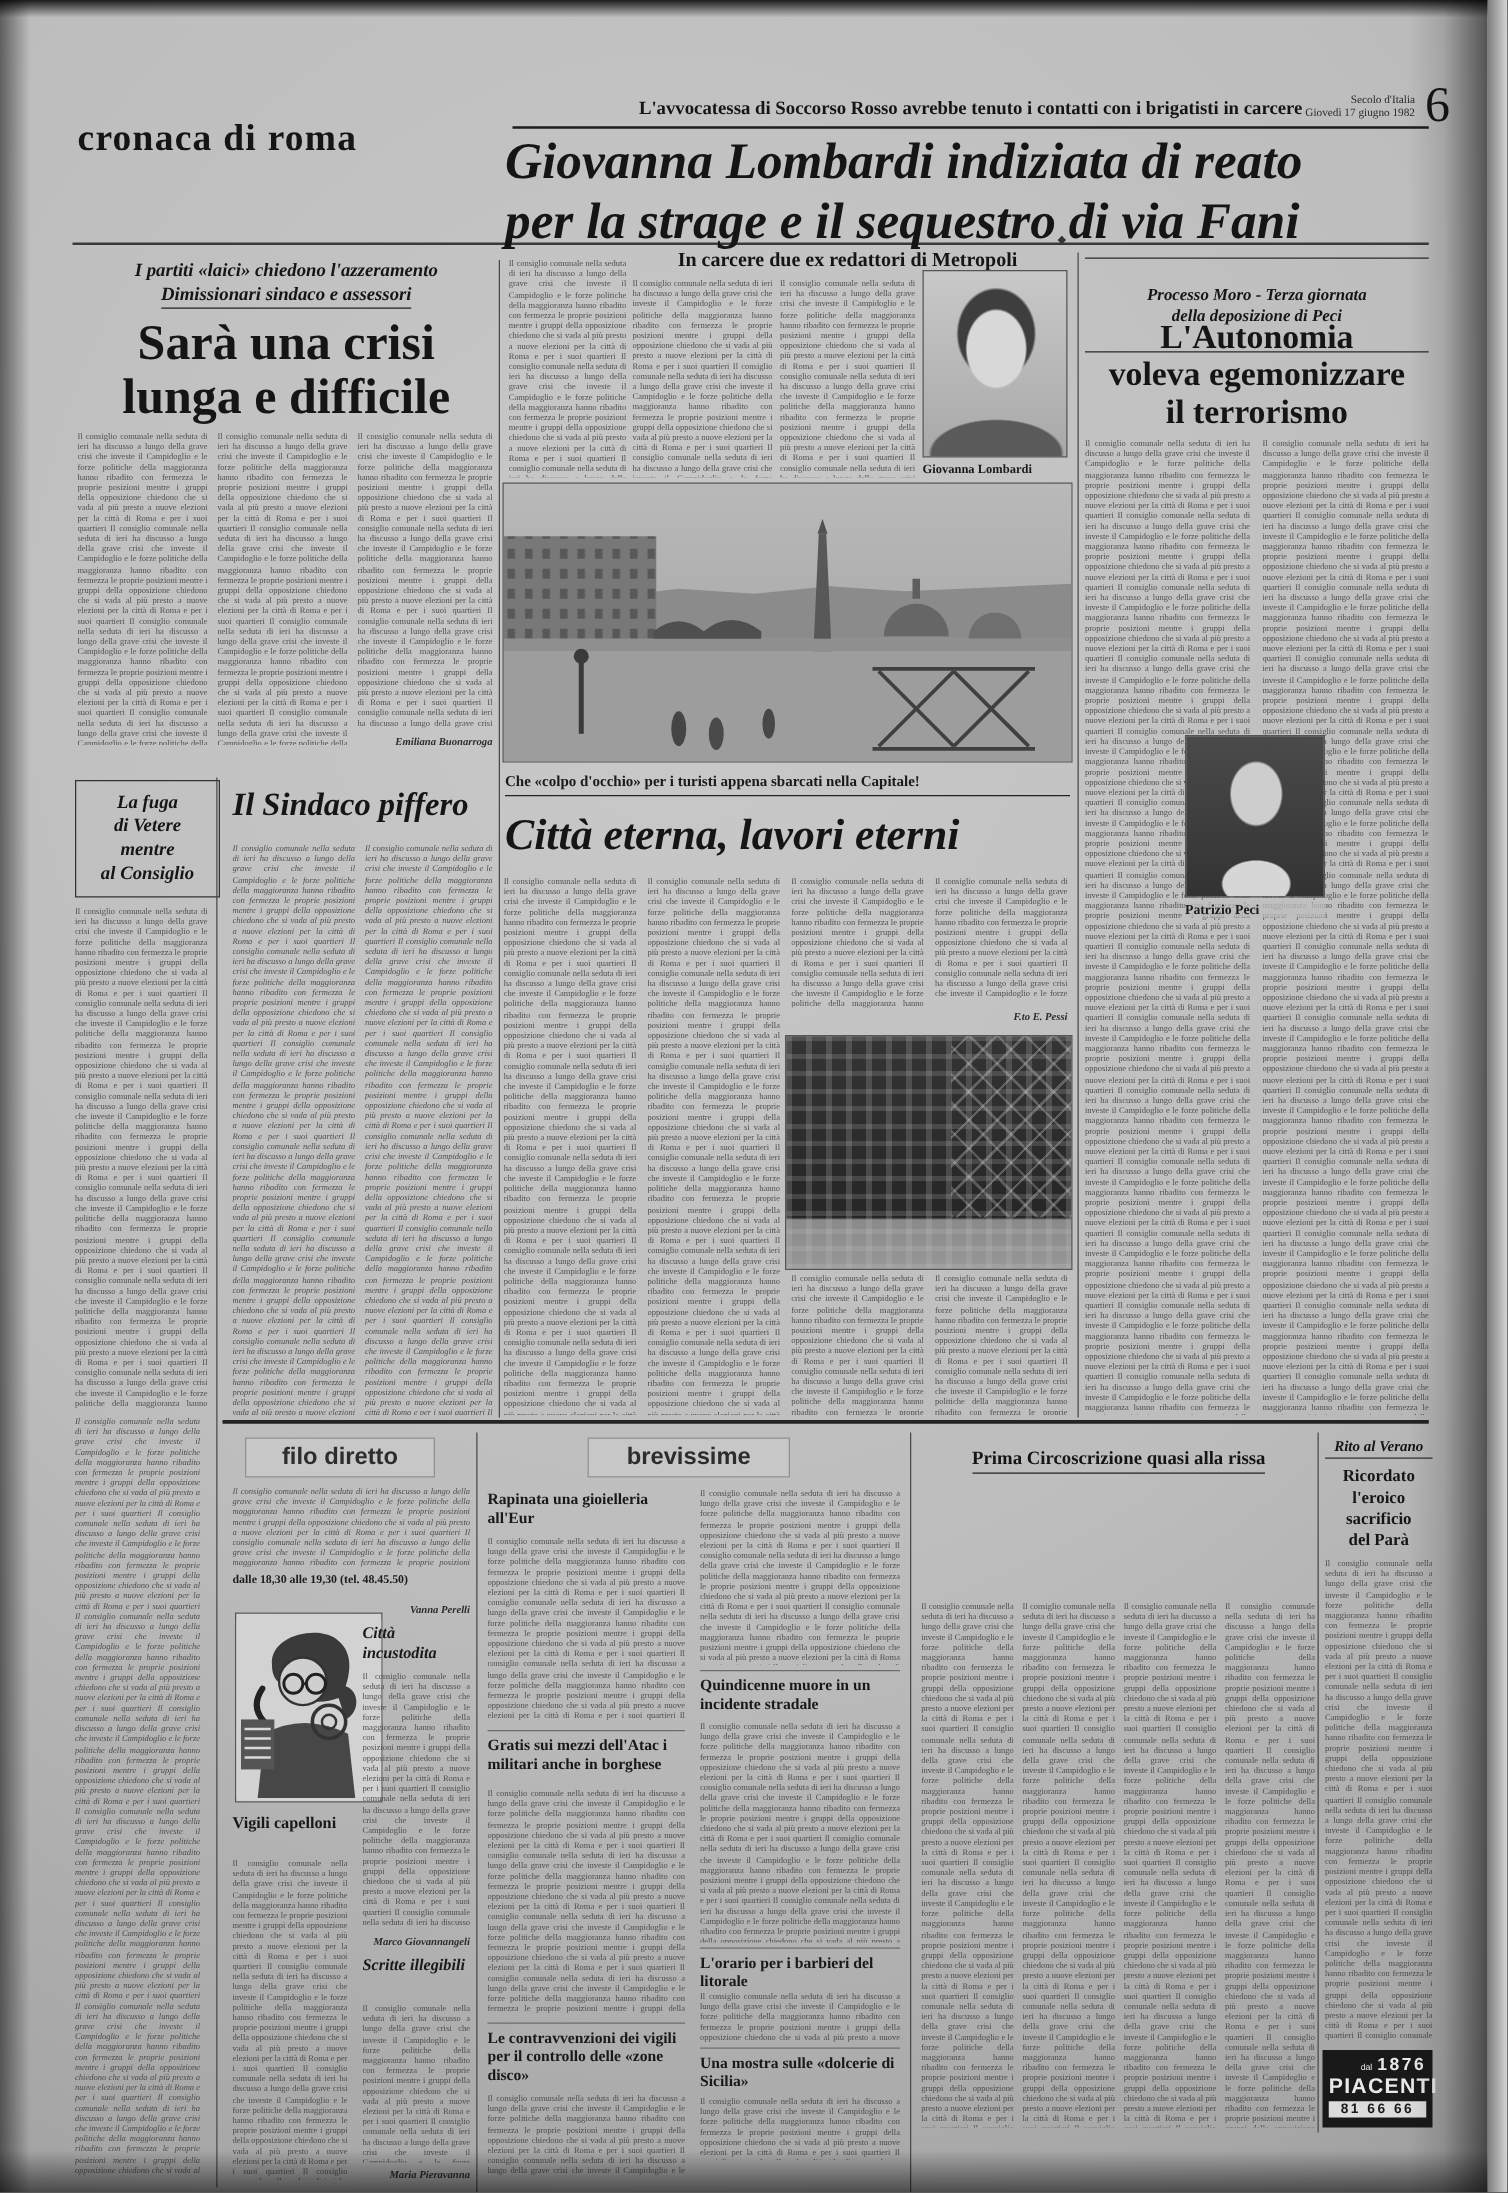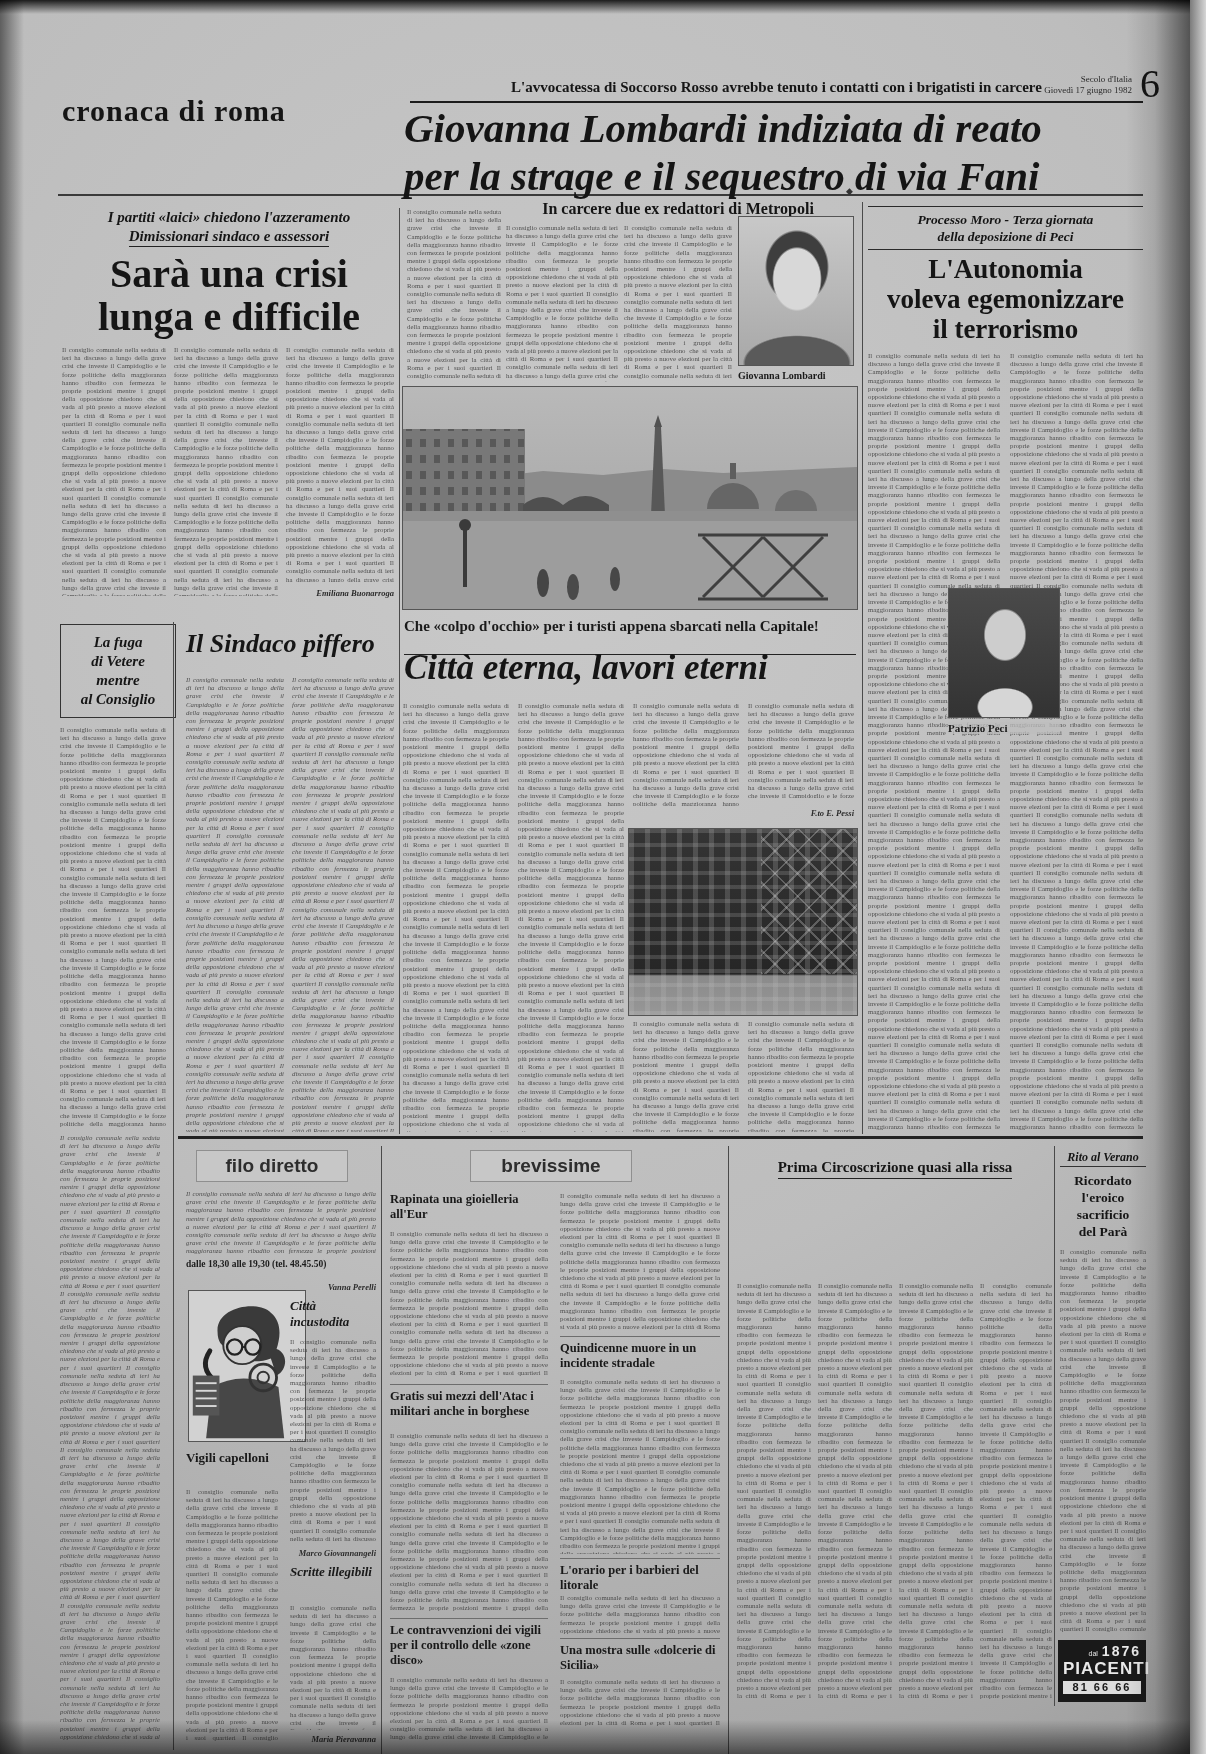--- a/index.html
+++ b/index.html
@@ -95,21 +95,21 @@
   </div>
   <div class="abs bt" style="left:407px;top:208px;width:94px;height:174px;">Il consiglio comunale nella seduta di ieri ha discusso a lungo della grave crisi che investe il Campidoglio e le forze politiche della maggioranza hanno ribadito con fermezza le proprie posizioni mentre i gruppi della opposizione chiedono che si vada al più presto a nuove elezioni per la città di Roma e per i suoi quartieri Il consiglio comunale nella seduta di ieri ha discusso a lungo della grave crisi che investe il Campidoglio e le forze politiche della maggioranza hanno ribadito con fermezza le proprie posizioni mentre i gruppi della opposizione chiedono che si vada al più presto a nuove elezioni per la città di Roma e per i suoi quartieri Il consiglio comunale nella seduta di ieri ha discusso a lungo della grave crisi che investe il Campidoglio e le forze politiche della maggioranza hanno ribadito con fermezza le proprie posizioni mentre i gruppi della opposizione chiedono che si vada al più presto a nuove elezioni per la città di Roma e per i suoi quartieri Il consiglio comunale nella seduta di ieri ha discusso a lungo della grave crisi che investe il Campidoglio e le forze politiche della maggioranza hanno ribadito con fermezza le proprie posizioni mentre i gruppi della opposizione chiedono che si vada al più presto a nuove elezioni per la città di Roma e per i suoi quartieri Il consiglio comunale nella seduta di ieri ha discusso a lungo della grave crisi che investe il Campidoglio e le forze politiche della maggioranza hanno ribadito con fermezza le proprie posizioni mentre i gruppi della opposizione chiedono che si vada al più presto a nuove elezioni per la città di Roma e per i suoi quartieri</div>
   <div class="abs ink" style="left:506px;top:200px;width:344px;text-align:center;font:bold 16px/18px 'Liberation Serif',serif;">In carcere due ex redattori di Metropoli</div>
   <div class="abs bt" style="left:506px;top:224px;width:112px;height:158px;">Il consiglio comunale nella seduta di ieri ha discusso a lungo della grave crisi che investe il Campidoglio e le forze politiche della maggioranza hanno ribadito con fermezza le proprie posizioni mentre i gruppi della opposizione chiedono che si vada al più presto a nuove elezioni per la città di Roma e per i suoi quartieri Il consiglio comunale nella seduta di ieri ha discusso a lungo della grave crisi che investe il Campidoglio e le forze politiche della maggioranza hanno ribadito con fermezza le proprie posizioni mentre i gruppi della opposizione chiedono che si vada al più presto a nuove elezioni per la città di Roma e per i suoi quartieri Il consiglio comunale nella seduta di ieri ha discusso a lungo della grave crisi che investe il Campidoglio e le forze politiche della maggioranza hanno ribadito con fermezza le proprie posizioni mentre i gruppi della opposizione chiedono che si vada al più presto a nuove elezioni per la città di Roma e per i suoi quartieri Il consiglio comunale nella seduta di ieri ha discusso a lungo della grave crisi che investe il Campidoglio e le forze politiche della maggioranza hanno ribadito con fermezza le proprie posizioni mentre i gruppi della opposizione chiedono che si vada al più presto a nuove elezioni per la città di Roma e per i suoi quartieri Il consiglio comunale nella seduta di ieri ha discusso a lungo della grave crisi che investe il Campidoglio e le forze politiche della maggioranza hanno ribadito con fermezza le proprie posizioni mentre i gruppi della opposizione chiedono che si vada al più presto a nuove elezioni per la città di Roma e per i suoi quartieri</div>
   <div class="abs bt" style="left:624px;top:224px;width:108px;height:158px;">Il consiglio comunale nella seduta di ieri ha discusso a lungo della grave crisi che investe il Campidoglio e le forze politiche della maggioranza hanno ribadito con fermezza le proprie posizioni mentre i gruppi della opposizione chiedono che si vada al più presto a nuove elezioni per la città di Roma e per i suoi quartieri Il consiglio comunale nella seduta di ieri ha discusso a lungo della grave crisi che investe il Campidoglio e le forze politiche della maggioranza hanno ribadito con fermezza le proprie posizioni mentre i gruppi della opposizione chiedono che si vada al più presto a nuove elezioni per la città di Roma e per i suoi quartieri Il consiglio comunale nella seduta di ieri ha discusso a lungo della grave crisi che investe il Campidoglio e le forze politiche della maggioranza hanno ribadito con fermezza le proprie posizioni mentre i gruppi della opposizione chiedono che si vada al più presto a nuove elezioni per la città di Roma e per i suoi quartieri Il consiglio comunale nella seduta di ieri ha discusso a lungo della grave crisi che investe il Campidoglio e le forze politiche della maggioranza hanno ribadito con fermezza le proprie posizioni mentre i gruppi della opposizione chiedono che si vada al più presto a nuove elezioni per la città di Roma e per i suoi quartieri Il consiglio comunale nella seduta di ieri ha discusso a lungo della grave crisi che investe il Campidoglio e le forze politiche della maggioranza hanno ribadito con fermezza le proprie posizioni mentre i gruppi della opposizione chiedono che si vada al più presto a nuove elezioni per la città di Roma e per i suoi quartieri</div>
   <div class="abs photo ph-lombardi" style="left:738px;top:216px;width:116px;height:150px;"></div>
   <div class="abs cap" style="left:738px;top:370px;width:116px;font-size:10px;text-align:left;">Giovanna Lombardi</div>
 
   <div class="abs rule-v" style="left:862px;top:202px;height:932px;"></div>
 
-  <div class="abs kick ink" style="left:868px;top:206px;width:275px;font:italic bold 13.5px/17px 'Liberation Serif',serif;border-top:1.5px solid #2a2a2a;border-bottom:1.5px solid #2a2a2a;padding:4px 0;">
+  <div class="abs kick ink" style="left:868px;top:206px;width:275px;font:italic bold 13.5px/17px 'Liberation Serif',serif;border-top:1.5px solid #2a2a2a;border-bottom:1.5px solid #2a2a2a;padding:20px 0;">
     <div>Processo Moro - Terza giornata</div>
     <div>della deposizione di Peci</div>
   </div>
   <div class="abs ink" style="left:868px;top:254px;width:275px;text-align:center;font:bold 27px/30px 'Liberation Serif',serif;">
     <div>L'Autonomia</div>
     <div>voleva egemonizzare</div>
     <div>il terrorismo</div>
   </div>
   <div class="abs bt" style="left:868px;top:352px;width:132px;height:780px;">Il consiglio comunale nella seduta di ieri ha discusso a lungo della grave crisi che investe il Campidoglio e le forze politiche della maggioranza hanno ribadito con fermezza le proprie posizioni mentre i gruppi della opposizione chiedono che si vada al più presto a nuove elezioni per la città di Roma e per i suoi quartieri Il consiglio comunale nella seduta di ieri ha discusso a lungo della grave crisi che investe il Campidoglio e le forze politiche della maggioranza hanno ribadito con fermezza le proprie posizioni mentre i gruppi della opposizione chiedono che si vada al più presto a nuove elezioni per la città di Roma e per i suoi quartieri Il consiglio comunale nella seduta di ieri ha discusso a lungo della grave crisi che investe il Campidoglio e le forze politiche della maggioranza hanno ribadito con fermezza le proprie posizioni mentre i gruppi della opposizione chiedono che si vada al più presto a nuove elezioni per la città di Roma e per i suoi quartieri Il consiglio comunale nella seduta di ieri ha discusso a lungo della grave crisi che investe il Campidoglio e le forze politiche della maggioranza hanno ribadito con fermezza le proprie posizioni mentre i gruppi della opposizione chiedono che si vada al più presto a nuove elezioni per la città di Roma e per i suoi quartieri Il consiglio comunale nella seduta di ieri ha discusso a lungo della grave crisi che investe il Campidoglio e le forze politiche della maggioranza hanno ribadito con fermezza le proprie posizioni mentre i gruppi della opposizione chiedono che si vada al più presto a nuove elezioni per la città di Roma e per i suoi quartieri Il consiglio comunale nella seduta di ieri ha discusso a lungo della grave crisi che investe il Campidoglio e le forze politiche della maggioranza hanno ribadito con fermezza le proprie posizioni mentre i gruppi della opposizione chiedono che si vada al più presto a nuove elezioni per la città di Roma e per i suoi quartieri Il consiglio comunale nella seduta di ieri ha discusso a lungo della grave crisi che investe il Campidoglio e le forze politiche della maggioranza hanno ribadito con fermezza le proprie posizioni mentre i gruppi della opposizione chiedono che si vada al più presto a nuove elezioni per la città di Roma e per i suoi quartieri Il consiglio comunale nella seduta di ieri ha discusso a lungo della grave crisi che investe il Campidoglio e le forze politiche della maggioranza hanno ribadito con fermezza le proprie posizioni mentre i gruppi della opposizione chiedono che si vada al più presto a nuove elezioni per la città di Roma e per i suoi quartieri Il consiglio comunale nella seduta di ieri ha discusso a lungo della grave crisi che investe il Campidoglio e le forze politiche della maggioranza hanno ribadito con fermezza le proprie posizioni mentre i gruppi della opposizione chiedono che si vada al più presto a nuove elezioni per la città di Roma e per i suoi quartieri Il consiglio comunale nella seduta di ieri ha discusso a lungo della grave crisi che investe il Campidoglio e le forze politiche della maggioranza hanno ribadito con fermezza le proprie posizioni mentre i gruppi della opposizione chiedono che si vada al più presto a nuove elezioni per la città di Roma e per i suoi quartieri Il consiglio comunale nella seduta di ieri ha discusso a lungo della grave crisi che investe il Campidoglio e le forze politiche della maggioranza hanno ribadito con fermezza le proprie posizioni mentre i gruppi della opposizione chiedono che si vada al più presto a nuove elezioni per la città di Roma e per i suoi quartieri Il consiglio comunale nella seduta di ieri ha discusso a lungo della grave crisi che investe il Campidoglio e le forze politiche della maggioranza hanno ribadito con fermezza le proprie posizioni mentre i gruppi della opposizione chiedono che si vada al più presto a nuove elezioni per la città di Roma e per i suoi quartieri Il consiglio comunale nella seduta di ieri ha discusso a lungo della grave crisi che investe il Campidoglio e le forze politiche della maggioranza hanno ribadito con fermezza le proprie posizioni mentre i gruppi della opposizione chiedono che si vada al più presto a nuove elezioni per la città di Roma e per i suoi quartieri Il consiglio comunale nella seduta di ieri ha discusso a lungo della grave crisi che investe il Campidoglio e le forze politiche della maggioranza hanno ribadito con fermezza le proprie posizioni mentre i gruppi della opposizione chiedono che si vada al più presto a nuove elezioni per la città di Roma e per i suoi quartieri Il consiglio comunale nella seduta di ieri ha discusso a lungo della grave crisi che investe il Campidoglio e le forze politiche della maggioranza hanno ribadito con fermezza le proprie posizioni mentre i gruppi della opposizione chiedono che si vada al più presto a nuove elezioni per la città di Roma e per i suoi quartieri Il consiglio comunale nella seduta di ieri ha discusso a lungo della grave crisi che investe il Campidoglio e le forze politiche della maggioranza hanno ribadito con fermezza le proprie posizioni mentre i gruppi della opposizione chiedono che si vada al più presto a nuove elezioni per la città di Roma e per i suoi quartieri Il consiglio comunale nella seduta di ieri ha discusso a lungo della grave crisi che investe il Campidoglio e le forze politiche della maggioranza hanno ribadito con fermezza le proprie posizioni mentre i gruppi della opposizione chiedono che si vada al più presto a nuove elezioni per la città di Roma e per i suoi quartieri Il consiglio comunale nella seduta di ieri ha discusso a lungo della grave crisi che investe il Campidoglio e le forze politiche della maggioranza hanno ribadito con fermezza le proprie posizioni mentre i gruppi della opposizione chiedono che si vada al più presto a nuove elezioni per la città di Roma e per i suoi quartieri Il consiglio comunale nella seduta di ieri ha discusso a lungo della grave crisi che investe il Campidoglio e le forze politiche della maggioranza hanno ribadito con fermezza le proprie posizioni mentre i gruppi della opposizione chiedono che si vada al più presto a nuove elezioni per la città di Roma e per i suoi quartieri Il consiglio comunale nella seduta di ieri ha discusso a lungo della grave crisi che investe il Campidoglio e le forze politiche della maggioranza hanno ribadito con fermezza le proprie posizioni mentre i gruppi della opposizione chiedono che si vada al più presto a nuove elezioni per la città di Roma e per i suoi quartieri Il consiglio comunale nella seduta di ieri ha discusso a lungo della grave crisi che investe il Campidoglio e le forze politiche della maggioranza hanno ribadito con fermezza le proprie posizioni mentre i gruppi della opposizione chiedono che si vada al più presto a nuove elezioni per la città di Roma e per i suoi quartieri Il consiglio comunale nella seduta di ieri ha discusso a lungo della grave crisi che investe il Campidoglio e le forze politiche della maggioranza hanno ribadito con fermezza le proprie posizioni mentre i gruppi della opposizione chiedono che si vada al più presto a nuove elezioni per la città di Roma e per i suoi quartieri Il consiglio comunale nella seduta di ieri ha discusso a lungo della grave crisi che investe il Campidoglio e le forze politiche della maggioranza hanno ribadito con fermezza le proprie posizioni mentre i gruppi della opposizione chiedono che si vada al più presto a nuove elezioni per la città di Roma e per i suoi quartieri Il consiglio comunale nella seduta di ieri ha discusso a lungo della grave crisi che investe il Campidoglio e le forze politiche della maggioranza hanno ribadito con fermezza le proprie posizioni mentre i gruppi della opposizione chiedono che si vada al più presto a nuove elezioni per la città di Roma e per i suoi quartieri</div>
   <div class="abs bt" style="left:1010px;top:352px;width:133px;height:780px;">Il consiglio comunale nella seduta di ieri ha discusso a lungo della grave crisi che investe il Campidoglio e le forze politiche della maggioranza hanno ribadito con fermezza le proprie posizioni mentre i gruppi della opposizione chiedono che si vada al più presto a nuove elezioni per la città di Roma e per i suoi quartieri Il consiglio comunale nella seduta di ieri ha discusso a lungo della grave crisi che investe il Campidoglio e le forze politiche della maggioranza hanno ribadito con fermezza le proprie posizioni mentre i gruppi della opposizione chiedono che si vada al più presto a nuove elezioni per la città di Roma e per i suoi quartieri Il consiglio comunale nella seduta di ieri ha discusso a lungo della grave crisi che investe il Campidoglio e le forze politiche della maggioranza hanno ribadito con fermezza le proprie posizioni mentre i gruppi della opposizione chiedono che si vada al più presto a nuove elezioni per la città di Roma e per i suoi quartieri Il consiglio comunale nella seduta di ieri ha discusso a lungo della grave crisi che investe il Campidoglio e le forze politiche della maggioranza hanno ribadito con fermezza le proprie posizioni mentre i gruppi della opposizione chiedono che si vada al più presto a nuove elezioni per la città di Roma e per i suoi quartieri Il consiglio comunale nella seduta di ieri ha discusso a lungo della grave crisi che investe il Campidoglio e le forze politiche della maggioranza hanno ribadito con fermezza le proprie posizioni mentre i gruppi della opposizione chiedono che si vada al più presto a nuove elezioni per la città di Roma e per i suoi quartieri Il consiglio comunale nella seduta di ieri ha discusso a lungo della grave crisi che investe il Campidoglio e le forze politiche della maggioranza hanno ribadito con fermezza le proprie posizioni mentre i gruppi della opposizione chiedono che si vada al più presto a nuove elezioni per la città di Roma e per i suoi quartieri Il consiglio comunale nella seduta di ieri ha discusso a lungo della grave crisi che investe il Campidoglio e le forze politiche della maggioranza hanno ribadito con fermezza le proprie posizioni mentre i gruppi della opposizione chiedono che si vada al più presto a nuove elezioni per la città di Roma e per i suoi quartieri Il consiglio comunale nella seduta di ieri ha discusso a lungo della grave crisi che investe il Campidoglio e le forze politiche della maggioranza hanno ribadito con fermezza le proprie posizioni mentre i gruppi della opposizione chiedono che si vada al più presto a nuove elezioni per la città di Roma e per i suoi quartieri Il consiglio comunale nella seduta di ieri ha discusso a lungo della grave crisi che investe il Campidoglio e le forze politiche della maggioranza hanno ribadito con fermezza le proprie posizioni mentre i gruppi della opposizione chiedono che si vada al più presto a nuove elezioni per la città di Roma e per i suoi quartieri Il consiglio comunale nella seduta di ieri ha discusso a lungo della grave crisi che investe il Campidoglio e le forze politiche della maggioranza hanno ribadito con fermezza le proprie posizioni mentre i gruppi della opposizione chiedono che si vada al più presto a nuove elezioni per la città di Roma e per i suoi quartieri Il consiglio comunale nella seduta di ieri ha discusso a lungo della grave crisi che investe il Campidoglio e le forze politiche della maggioranza hanno ribadito con fermezza le proprie posizioni mentre i gruppi della opposizione chiedono che si vada al più presto a nuove elezioni per la città di Roma e per i suoi quartieri Il consiglio comunale nella seduta di ieri ha discusso a lungo della grave crisi che investe il Campidoglio e le forze politiche della maggioranza hanno ribadito con fermezza le proprie posizioni mentre i gruppi della opposizione chiedono che si vada al più presto a nuove elezioni per la città di Roma e per i suoi quartieri Il consiglio comunale nella seduta di ieri ha discusso a lungo della grave crisi che investe il Campidoglio e le forze politiche della maggioranza hanno ribadito con fermezza le proprie posizioni mentre i gruppi della opposizione chiedono che si vada al più presto a nuove elezioni per la città di Roma e per i suoi quartieri Il consiglio comunale nella seduta di ieri ha discusso a lungo della grave crisi che investe il Campidoglio e le forze politiche della maggioranza hanno ribadito con fermezza le proprie posizioni mentre i gruppi della opposizione chiedono che si vada al più presto a nuove elezioni per la città di Roma e per i suoi quartieri Il consiglio comunale nella seduta di ieri ha discusso a lungo della grave crisi che investe il Campidoglio e le forze politiche della maggioranza hanno ribadito con fermezza le proprie posizioni mentre i gruppi della opposizione chiedono che si vada al più presto a nuove elezioni per la città di Roma e per i suoi quartieri Il consiglio comunale nella seduta di ieri ha discusso a lungo della grave crisi che investe il Campidoglio e le forze politiche della maggioranza hanno ribadito con fermezza le proprie posizioni mentre i gruppi della opposizione chiedono che si vada al più presto a nuove elezioni per la città di Roma e per i suoi quartieri Il consiglio comunale nella seduta di ieri ha discusso a lungo della grave crisi che investe il Campidoglio e le forze politiche della maggioranza hanno ribadito con fermezza le proprie posizioni mentre i gruppi della opposizione chiedono che si vada al più presto a nuove elezioni per la città di Roma e per i suoi quartieri Il consiglio comunale nella seduta di ieri ha discusso a lungo della grave crisi che investe il Campidoglio e le forze politiche della maggioranza hanno ribadito con fermezza le proprie posizioni mentre i gruppi della opposizione chiedono che si vada al più presto a nuove elezioni per la città di Roma e per i suoi quartieri Il consiglio comunale nella seduta di ieri ha discusso a lungo della grave crisi che investe il Campidoglio e le forze politiche della maggioranza hanno ribadito con fermezza le proprie posizioni mentre i gruppi della opposizione chiedono che si vada al più presto a nuove elezioni per la città di Roma e per i suoi quartieri Il consiglio comunale nella seduta di ieri ha discusso a lungo della grave crisi che investe il Campidoglio e le forze politiche della maggioranza hanno ribadito con fermezza le proprie posizioni mentre i gruppi della opposizione chiedono che si vada al più presto a nuove elezioni per la città di Roma e per i suoi quartieri Il consiglio comunale nella seduta di ieri ha discusso a lungo della grave crisi che investe il Campidoglio e le forze politiche della maggioranza hanno ribadito con fermezza le proprie posizioni mentre i gruppi della opposizione chiedono che si vada al più presto a nuove elezioni per la città di Roma e per i suoi quartieri Il consiglio comunale nella seduta di ieri ha discusso a lungo della grave crisi che investe il Campidoglio e le forze politiche della maggioranza hanno ribadito con fermezza le proprie posizioni mentre i gruppi della opposizione chiedono che si vada al più presto a nuove elezioni per la città di Roma e per i suoi quartieri Il consiglio comunale nella seduta di ieri ha discusso a lungo della grave crisi che investe il Campidoglio e le forze politiche della maggioranza hanno ribadito con fermezza le proprie posizioni mentre i gruppi della opposizione chiedono che si vada al più presto a nuove elezioni per la città di Roma e per i suoi quartieri Il consiglio comunale nella seduta di ieri ha discusso a lungo della grave crisi che investe il Campidoglio e le forze politiche della maggioranza hanno ribadito con fermezza le proprie posizioni mentre i gruppi della opposizione chiedono che si vada al più presto a nuove elezioni per la città di Roma e per i suoi quartieri</div>
@@ -147,21 +147,21 @@
         <line x1="295" y1="148" x2="425" y2="148"></line>
           <line x1="295" y1="212" x2="425" y2="212"></line>
       </g>
       <rect x="60" y="142" width="4" height="58" fill="#3a3a3a"></rect>
         <circle cx="62" cy="138" r="6" fill="#3a3a3a"></circle>
       <ellipse cx="140" cy="196" rx="6" ry="14" fill="#454545"></ellipse>
       <ellipse cx="170" cy="200" rx="6" ry="13" fill="#4a4a4a"></ellipse>
       <ellipse cx="212" cy="192" rx="5" ry="12" fill="#474747"></ellipse>
     </svg>
   </div>
-  <div class="abs cap" style="left:404px;top:618px;width:452px;font-size:15px;border-bottom:1.5px solid #222;padding-bottom:19px;">Che «colpo d'occhio» per i turisti appena sbarcati nella Capitale!</div>
+  <div class="abs cap" style="left:404px;top:618px;width:452px;font-size:12px;border-bottom:1.5px solid #222;padding-bottom:3px;">Che «colpo d'occhio» per i turisti appena sbarcati nella Capitale!</div>
   <div class="abs ink" style="left:404px;top:648px;width:452px;font:italic bold 35px/40px 'Liberation Serif',serif;">Città eterna, lavori eterni</div>
   <div class="abs bt" style="left:403px;top:702px;width:106px;height:430px;">Il consiglio comunale nella seduta di ieri ha discusso a lungo della grave crisi che investe il Campidoglio e le forze politiche della maggioranza hanno ribadito con fermezza le proprie posizioni mentre i gruppi della opposizione chiedono che si vada al più presto a nuove elezioni per la città di Roma e per i suoi quartieri Il consiglio comunale nella seduta di ieri ha discusso a lungo della grave crisi che investe il Campidoglio e le forze politiche della maggioranza hanno ribadito con fermezza le proprie posizioni mentre i gruppi della opposizione chiedono che si vada al più presto a nuove elezioni per la città di Roma e per i suoi quartieri Il consiglio comunale nella seduta di ieri ha discusso a lungo della grave crisi che investe il Campidoglio e le forze politiche della maggioranza hanno ribadito con fermezza le proprie posizioni mentre i gruppi della opposizione chiedono che si vada al più presto a nuove elezioni per la città di Roma e per i suoi quartieri Il consiglio comunale nella seduta di ieri ha discusso a lungo della grave crisi che investe il Campidoglio e le forze politiche della maggioranza hanno ribadito con fermezza le proprie posizioni mentre i gruppi della opposizione chiedono che si vada al più presto a nuove elezioni per la città di Roma e per i suoi quartieri Il consiglio comunale nella seduta di ieri ha discusso a lungo della grave crisi che investe il Campidoglio e le forze politiche della maggioranza hanno ribadito con fermezza le proprie posizioni mentre i gruppi della opposizione chiedono che si vada al più presto a nuove elezioni per la città di Roma e per i suoi quartieri Il consiglio comunale nella seduta di ieri ha discusso a lungo della grave crisi che investe il Campidoglio e le forze politiche della maggioranza hanno ribadito con fermezza le proprie posizioni mentre i gruppi della opposizione chiedono che si vada al più presto a nuove elezioni per la città di Roma e per i suoi quartieri Il consiglio comunale nella seduta di ieri ha discusso a lungo della grave crisi che investe il Campidoglio e le forze politiche della maggioranza hanno ribadito con fermezza le proprie posizioni mentre i gruppi della opposizione chiedono che si vada al più presto a nuove elezioni per la città di Roma e per i suoi quartieri Il consiglio comunale nella seduta di ieri ha discusso a lungo della grave crisi che investe il Campidoglio e le forze politiche della maggioranza hanno ribadito con fermezza le proprie posizioni mentre i gruppi della opposizione chiedono che si vada al più presto a nuove elezioni per la città di Roma e per i suoi quartieri Il consiglio comunale nella seduta di ieri ha discusso a lungo della grave crisi che investe il Campidoglio e le forze politiche della maggioranza hanno ribadito con fermezza le proprie posizioni mentre i gruppi della opposizione chiedono che si vada al più presto a nuove elezioni per la città di Roma e per i suoi quartieri Il consiglio comunale nella seduta di ieri ha discusso a lungo della grave crisi che investe il Campidoglio e le forze politiche della maggioranza hanno ribadito con fermezza le proprie posizioni mentre i gruppi della opposizione chiedono che si vada al più presto a nuove elezioni per la città di Roma e per i suoi quartieri Il consiglio comunale nella seduta di ieri ha discusso a lungo della grave crisi che investe il Campidoglio e le forze politiche della maggioranza hanno ribadito con fermezza le proprie posizioni mentre i gruppi della opposizione chiedono che si vada al più presto a nuove elezioni per la città di Roma e per i suoi quartieri Il consiglio comunale nella seduta di ieri ha discusso a lungo della grave crisi che investe il Campidoglio e le forze politiche della maggioranza hanno ribadito con fermezza le proprie posizioni mentre i gruppi della opposizione chiedono che si vada al più presto a nuove elezioni per la città di Roma e per i suoi quartieri</div>
   <div class="abs bt" style="left:518px;top:702px;width:106px;height:430px;">Il consiglio comunale nella seduta di ieri ha discusso a lungo della grave crisi che investe il Campidoglio e le forze politiche della maggioranza hanno ribadito con fermezza le proprie posizioni mentre i gruppi della opposizione chiedono che si vada al più presto a nuove elezioni per la città di Roma e per i suoi quartieri Il consiglio comunale nella seduta di ieri ha discusso a lungo della grave crisi che investe il Campidoglio e le forze politiche della maggioranza hanno ribadito con fermezza le proprie posizioni mentre i gruppi della opposizione chiedono che si vada al più presto a nuove elezioni per la città di Roma e per i suoi quartieri Il consiglio comunale nella seduta di ieri ha discusso a lungo della grave crisi che investe il Campidoglio e le forze politiche della maggioranza hanno ribadito con fermezza le proprie posizioni mentre i gruppi della opposizione chiedono che si vada al più presto a nuove elezioni per la città di Roma e per i suoi quartieri Il consiglio comunale nella seduta di ieri ha discusso a lungo della grave crisi che investe il Campidoglio e le forze politiche della maggioranza hanno ribadito con fermezza le proprie posizioni mentre i gruppi della opposizione chiedono che si vada al più presto a nuove elezioni per la città di Roma e per i suoi quartieri Il consiglio comunale nella seduta di ieri ha discusso a lungo della grave crisi che investe il Campidoglio e le forze politiche della maggioranza hanno ribadito con fermezza le proprie posizioni mentre i gruppi della opposizione chiedono che si vada al più presto a nuove elezioni per la città di Roma e per i suoi quartieri Il consiglio comunale nella seduta di ieri ha discusso a lungo della grave crisi che investe il Campidoglio e le forze politiche della maggioranza hanno ribadito con fermezza le proprie posizioni mentre i gruppi della opposizione chiedono che si vada al più presto a nuove elezioni per la città di Roma e per i suoi quartieri Il consiglio comunale nella seduta di ieri ha discusso a lungo della grave crisi che investe il Campidoglio e le forze politiche della maggioranza hanno ribadito con fermezza le proprie posizioni mentre i gruppi della opposizione chiedono che si vada al più presto a nuove elezioni per la città di Roma e per i suoi quartieri Il consiglio comunale nella seduta di ieri ha discusso a lungo della grave crisi che investe il Campidoglio e le forze politiche della maggioranza hanno ribadito con fermezza le proprie posizioni mentre i gruppi della opposizione chiedono che si vada al più presto a nuove elezioni per la città di Roma e per i suoi quartieri Il consiglio comunale nella seduta di ieri ha discusso a lungo della grave crisi che investe il Campidoglio e le forze politiche della maggioranza hanno ribadito con fermezza le proprie posizioni mentre i gruppi della opposizione chiedono che si vada al più presto a nuove elezioni per la città di Roma e per i suoi quartieri Il consiglio comunale nella seduta di ieri ha discusso a lungo della grave crisi che investe il Campidoglio e le forze politiche della maggioranza hanno ribadito con fermezza le proprie posizioni mentre i gruppi della opposizione chiedono che si vada al più presto a nuove elezioni per la città di Roma e per i suoi quartieri Il consiglio comunale nella seduta di ieri ha discusso a lungo della grave crisi che investe il Campidoglio e le forze politiche della maggioranza hanno ribadito con fermezza le proprie posizioni mentre i gruppi della opposizione chiedono che si vada al più presto a nuove elezioni per la città di Roma e per i suoi quartieri Il consiglio comunale nella seduta di ieri ha discusso a lungo della grave crisi che investe il Campidoglio e le forze politiche della maggioranza hanno ribadito con fermezza le proprie posizioni mentre i gruppi della opposizione chiedono che si vada al più presto a nuove elezioni per la città di Roma e per i suoi quartieri</div>
   <div class="abs bt" style="left:633px;top:702px;width:106px;height:104px;">Il consiglio comunale nella seduta di ieri ha discusso a lungo della grave crisi che investe il Campidoglio e le forze politiche della maggioranza hanno ribadito con fermezza le proprie posizioni mentre i gruppi della opposizione chiedono che si vada al più presto a nuove elezioni per la città di Roma e per i suoi quartieri Il consiglio comunale nella seduta di ieri ha discusso a lungo della grave crisi che investe il Campidoglio e le forze politiche della maggioranza hanno ribadito con fermezza le proprie posizioni mentre i gruppi della opposizione chiedono che si vada al più presto a nuove elezioni per la città di Roma e per i suoi quartieri Il consiglio comunale nella seduta di ieri ha discusso a lungo della grave crisi che investe il Campidoglio e le forze politiche della maggioranza hanno ribadito con fermezza le proprie posizioni mentre i gruppi della opposizione chiedono che si vada al più presto a nuove elezioni per la città di Roma e per i suoi quartieri Il consiglio comunale nella seduta di ieri ha discusso a lungo della grave crisi che investe il Campidoglio e le forze politiche della maggioranza hanno ribadito con fermezza le proprie posizioni mentre i gruppi della opposizione chiedono che si vada al più presto a nuove elezioni per la città di Roma e per i suoi quartieri</div>
   <div class="abs bt" style="left:748px;top:702px;width:106px;height:96px;">Il consiglio comunale nella seduta di ieri ha discusso a lungo della grave crisi che investe il Campidoglio e le forze politiche della maggioranza hanno ribadito con fermezza le proprie posizioni mentre i gruppi della opposizione chiedono che si vada al più presto a nuove elezioni per la città di Roma e per i suoi quartieri Il consiglio comunale nella seduta di ieri ha discusso a lungo della grave crisi che investe il Campidoglio e le forze politiche della maggioranza hanno ribadito con fermezza le proprie posizioni mentre i gruppi della opposizione chiedono che si vada al più presto a nuove elezioni per la città di Roma e per i suoi quartieri Il consiglio comunale nella seduta di ieri ha discusso a lungo della grave crisi che investe il Campidoglio e le forze politiche della maggioranza hanno ribadito con fermezza le proprie posizioni mentre i gruppi della opposizione chiedono che si vada al più presto a nuove elezioni per la città di Roma e per i suoi quartieri Il consiglio comunale nella seduta di ieri ha discusso a lungo della grave crisi che investe il Campidoglio e le forze politiche della maggioranza hanno ribadito con fermezza le proprie posizioni mentre i gruppi della opposizione chiedono che si vada al più presto a nuove elezioni per la città di Roma e per i suoi quartieri</div>
   <div class="abs byl" style="left:744px;top:808px;width:110px;">F.to E. Pessi</div>
   <div class="abs photo ph-dark" style="left:628px;top:828px;width:230px;height:188px;">
       <div class="scaffold"></div>
     </div>
   <div class="abs bt" style="left:633px;top:1020px;width:106px;height:112px;">Il consiglio comunale nella seduta di ieri ha discusso a lungo della grave crisi che investe il Campidoglio e le forze politiche della maggioranza hanno ribadito con fermezza le proprie posizioni mentre i gruppi della opposizione chiedono che si vada al più presto a nuove elezioni per la città di Roma e per i suoi quartieri Il consiglio comunale nella seduta di ieri ha discusso a lungo della grave crisi che investe il Campidoglio e le forze politiche della maggioranza hanno ribadito con fermezza le proprie posizioni mentre i gruppi della opposizione chiedono che si vada al più presto a nuove elezioni per la città di Roma e per i suoi quartieri Il consiglio comunale nella seduta di ieri ha discusso a lungo della grave crisi che investe il Campidoglio e le forze politiche della maggioranza hanno ribadito con fermezza le proprie posizioni mentre i gruppi della opposizione chiedono che si vada al più presto a nuove elezioni per la città di Roma e per i suoi quartieri Il consiglio comunale nella seduta di ieri ha discusso a lungo della grave crisi che investe il Campidoglio e le forze politiche della maggioranza hanno ribadito con fermezza le proprie posizioni mentre i gruppi della opposizione chiedono che si vada al più presto a nuove elezioni per la città di Roma e per i suoi quartieri</div>

